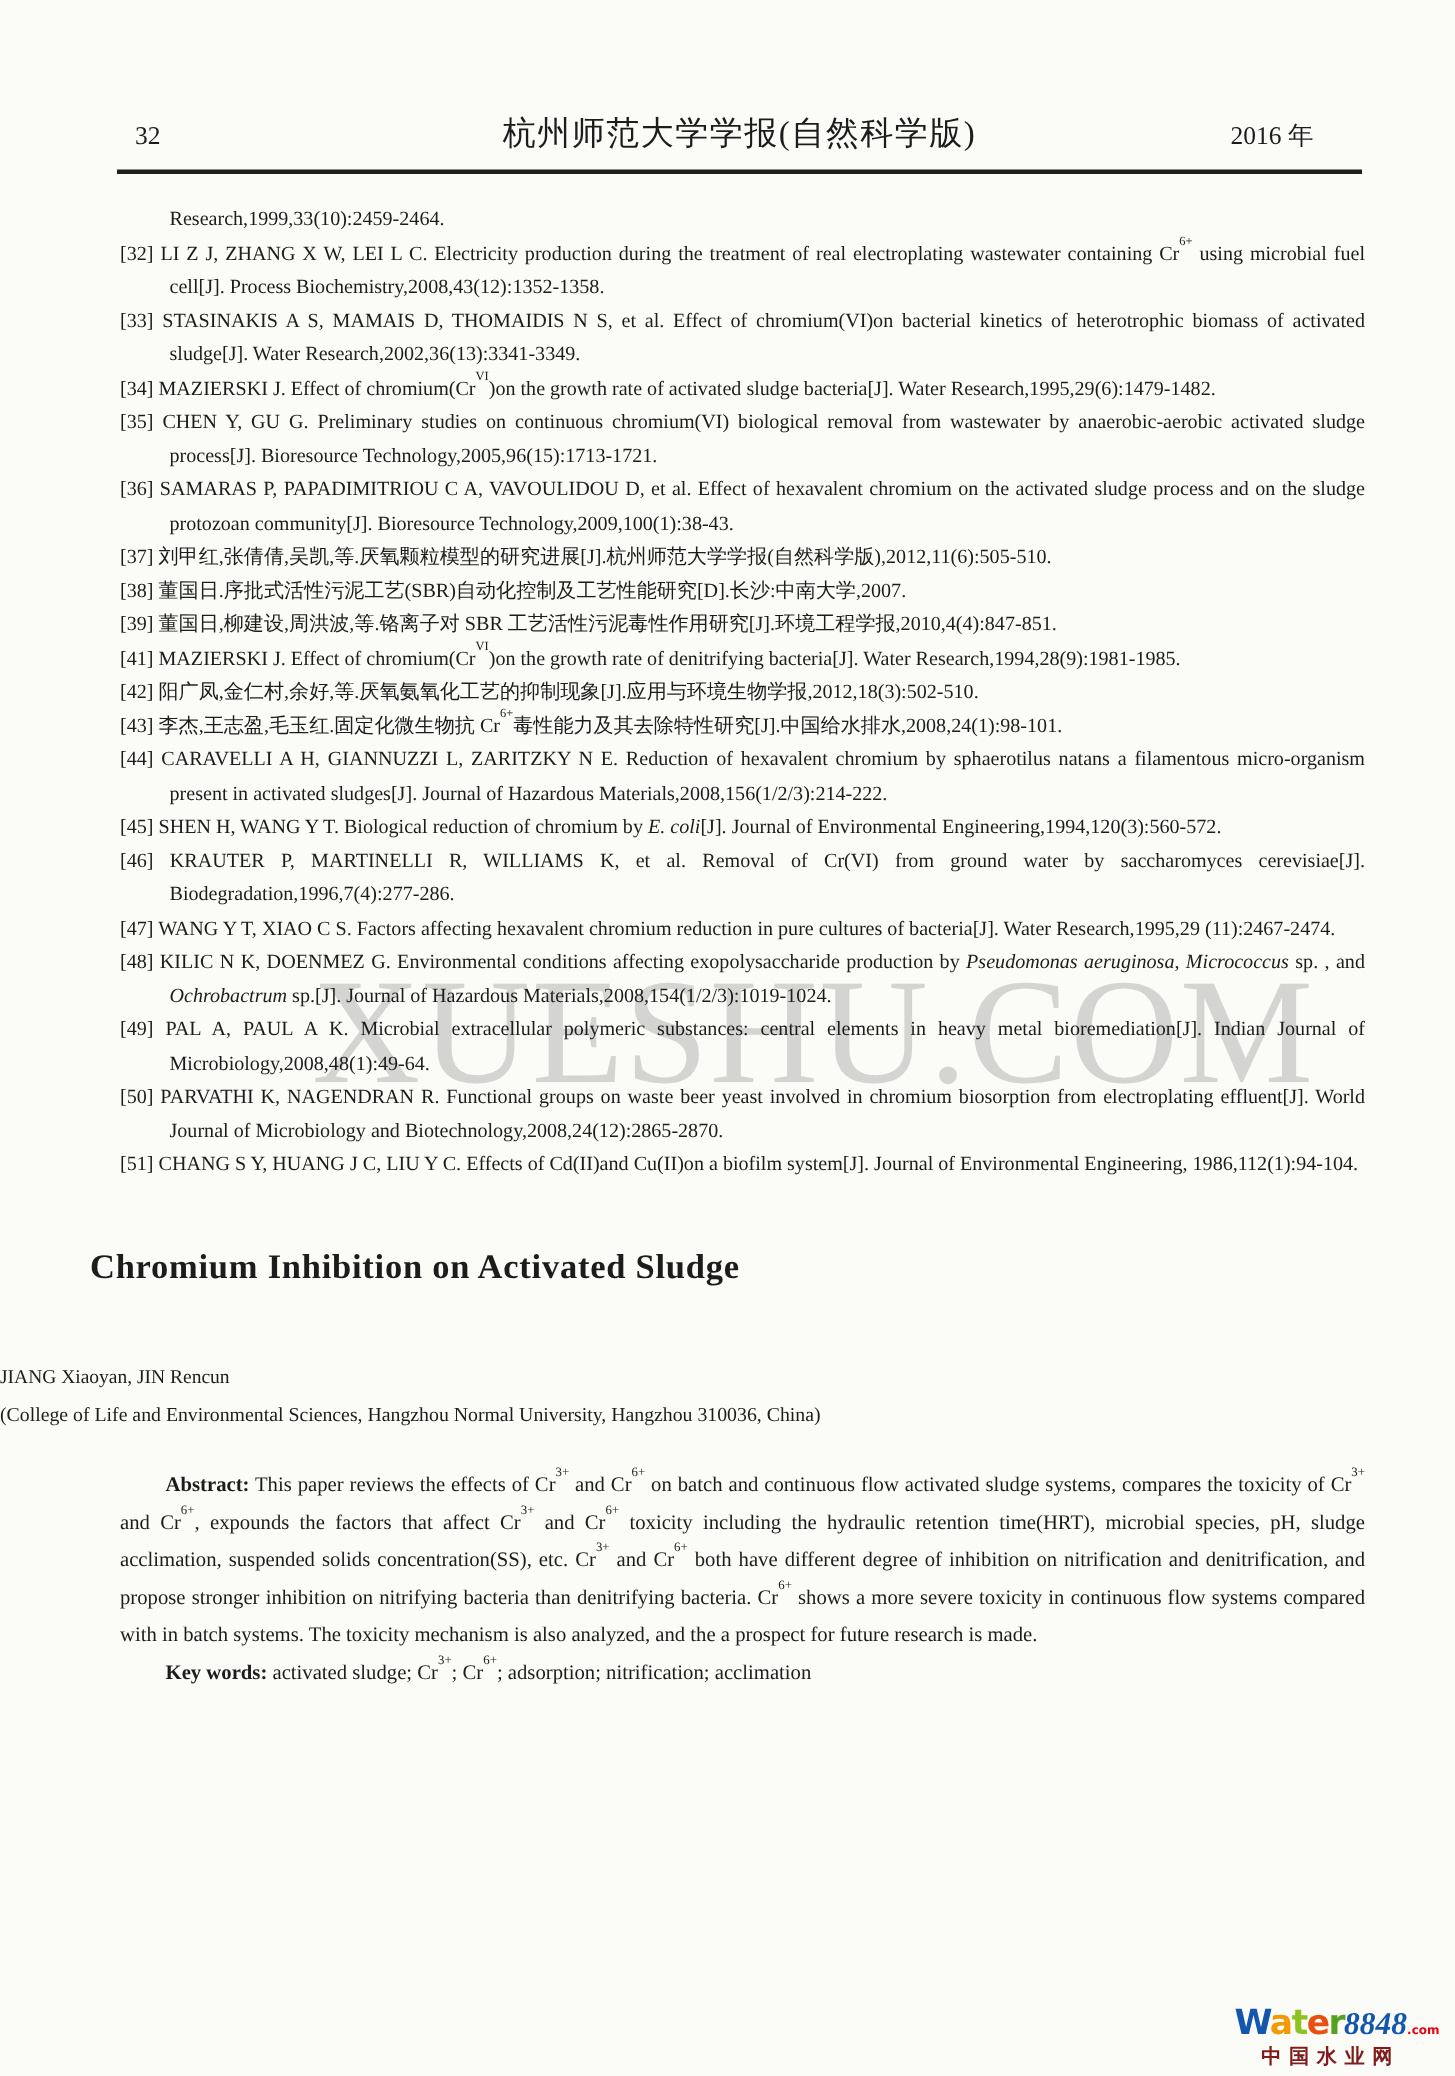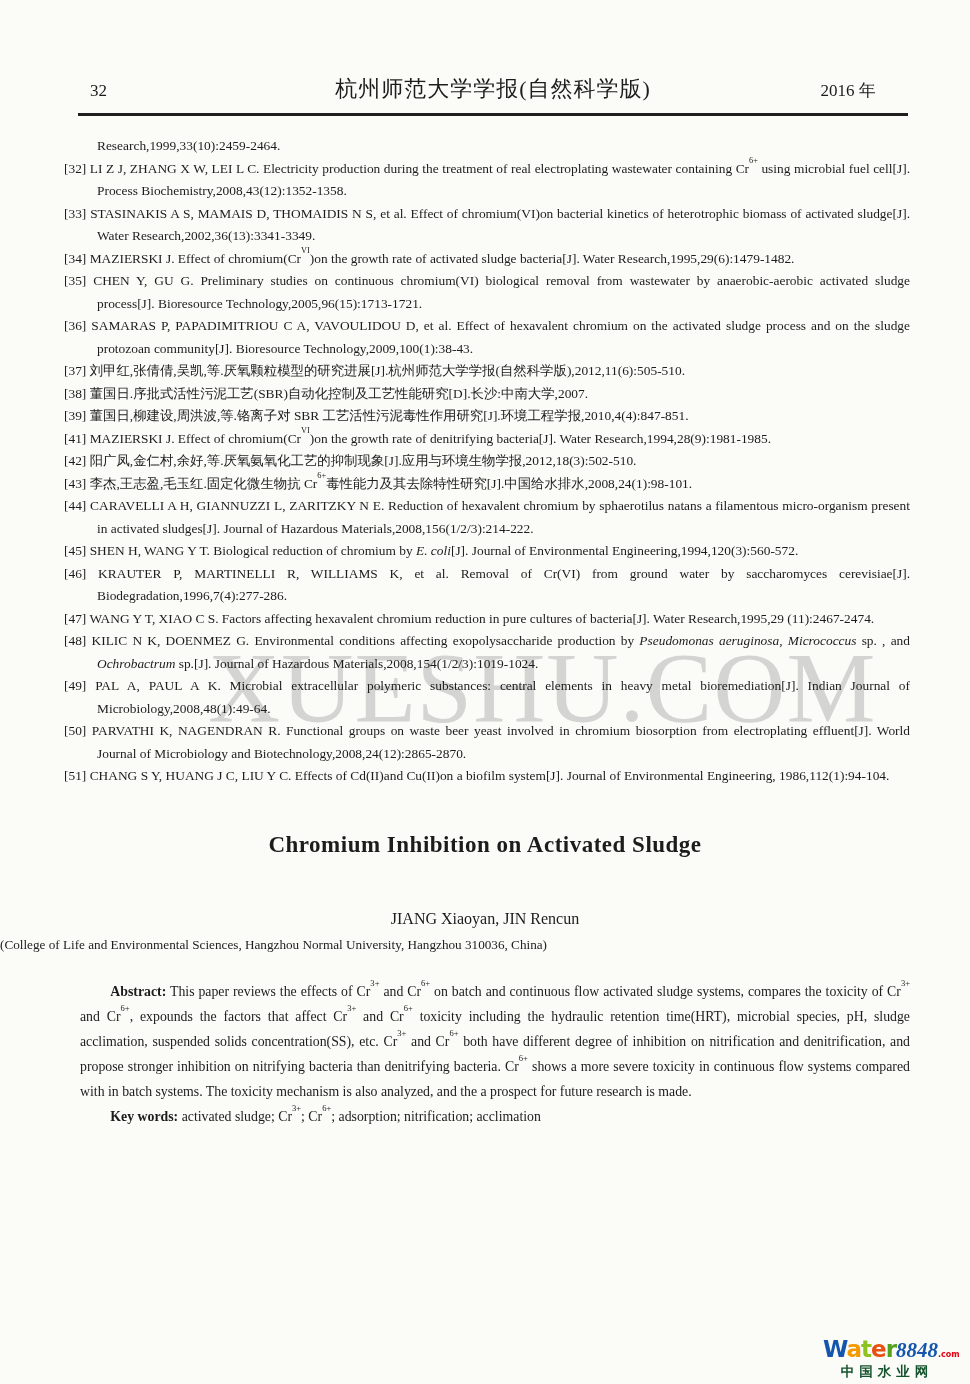--- a/index.html
+++ b/index.html
@@ -22,40 +22,39 @@
   }
   .hdr-left{width:120px;padding-left:12px;box-sizing:border-box;}
   .hdr-center{flex:1;text-align:center;font-size:22px;letter-spacing:1px;}
   .hdr-right{width:120px;text-align:center;}
   .rule{
     margin:9px 62px 0 78px;
     border-top:3px solid #1f1f1f;
   }
   
   .refs{
-    margin:19px 60px 0 64px;
+    margin:19px 60px 0 80px;
     font-size:13.4px;
     line-height:22.5px;
     text-align:justify;
   }
   .ref{padding-left:33px;text-indent:-33px;}
   .ref.cont{text-indent:0;}
   .ref-label{white-space:nowrap;}
   sup{font-size:0.62em;line-height:0;position:relative;top:-0.5em;}
   
   .art-title{
     margin:44px 60px 0 60px;
-    text-align:center;
+    text-align:left;
     font-size:23px;font-weight:bold;
     letter-spacing:0.5px;
   }
   .art-authors{
     margin-top:52px;
-    text-align:center;
-    font-size:16px;
+    font-size:13px;
   }
   .art-affil{
     margin-top:9px;
     text-align:left;
     font-size:13.2px;
   }
   
   .abs{
     margin:26px 60px 0 80px;
     font-size:13.8px;
@@ -138,16 +137,16 @@
 
     <div class="abs">
       <p><span class="lead">Abstract:</span><span> This paper reviews the effects of Cr<sup>3+</sup> and Cr<sup>6+</sup> on batch and continuous flow activated sludge systems, compares the toxicity of Cr<sup>3+</sup> and Cr<sup>6+</sup>, expounds the factors that affect Cr<sup>3+</sup> and Cr<sup>6+</sup> toxicity including the hydraulic retention time(HRT), microbial species, pH, sludge acclimation, suspended solids concentration(SS), etc. Cr<sup>3+</sup> and Cr<sup>6+</sup> both have different degree of inhibition on nitrification and denitrification, and propose stronger inhibition on nitrifying bacteria than denitrifying bacteria. Cr<sup>6+</sup> shows a more severe toxicity in continuous flow systems compared with in batch systems. The toxicity mechanism is also analyzed, and the a prospect for future research is made.</span></p>
       <p><span class="lead">Key words:</span><span> activated sludge; Cr<sup>3+</sup>; Cr<sup>6+</sup>; adsorption; nitrification; acclimation</span></p>
     </div>
 
   </div>
 
   <div class="logo">
     <div class="logo-line1"><span class="logo-word"><span style="color: rgb(20, 86, 174);">W</span><span style="color: rgb(243, 154, 0);">a</span><span style="color: rgb(141, 194, 31);">t</span><span style="color: rgb(233, 79, 16);">e</span><span style="color: rgb(84, 162, 30);">r</span></span><span class="logo-number" style="color: rgb(20, 86, 174);">8848</span><span class="logo-dotcom" style="color: rgb(230, 0, 18);">.com</span></div>
-    <div class="logo-tagline" style="color: #14532d;">中国水业网</div>
+    <div class="logo-tagline" style="color: #7f1d1d;">中国水业网</div>
   </div>
 
 </div>
 
 </body></html>

